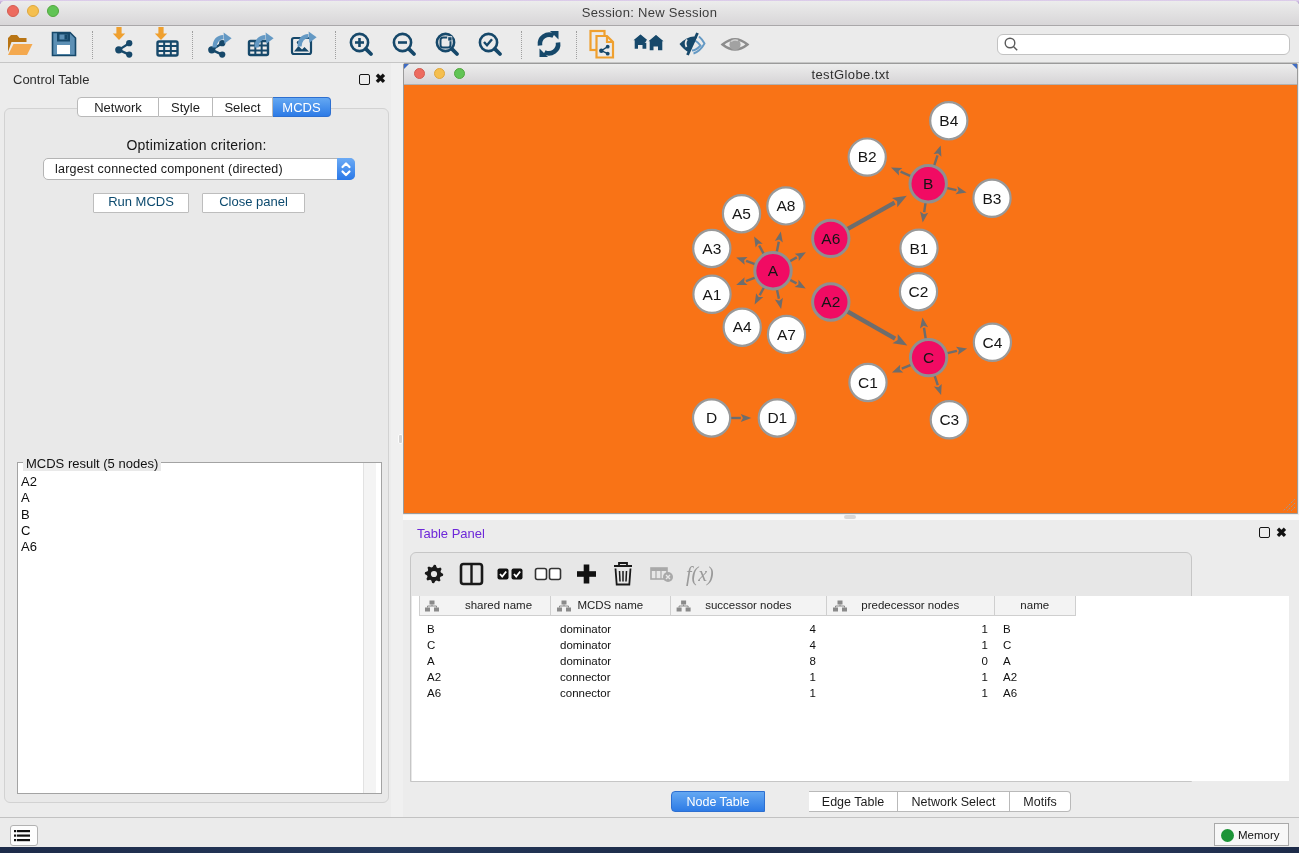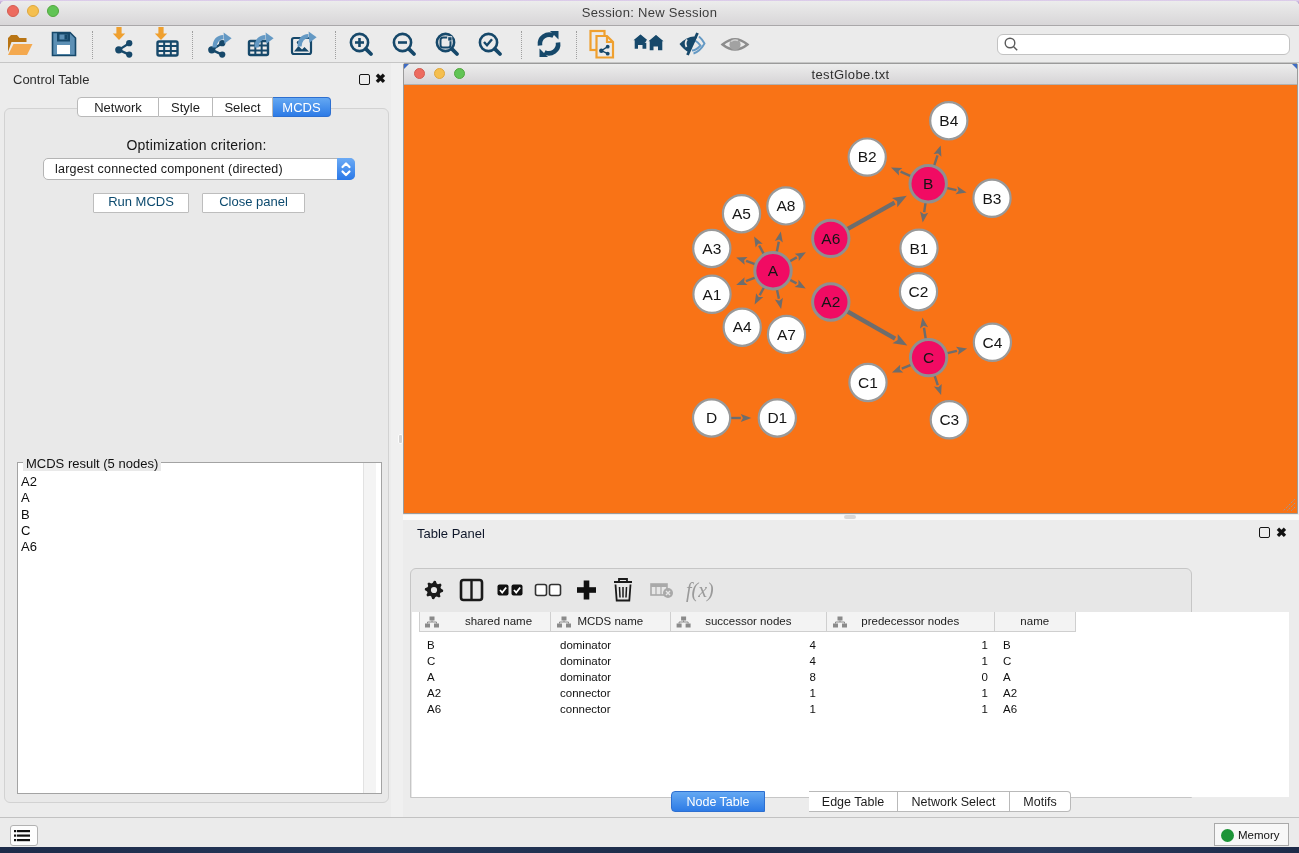--- a/index.html
+++ b/index.html
@@ -58,22 +58,22 @@
 #net #ntl-g { left:50px; }
 #net-title { top:3px; left:0; width:893px; text-align:center; font-size:13px; letter-spacing:0.4px; color:#2f2f2f; }
 .bluecorner { width:0; height:0; top:0; }
 #graph-svg { left:0; top:22px; }
 
 #hdiv { left:403px; top:514px; width:896px; height:5px; background:#fafafa; }
 #hdiv-dot { left:844px; top:514px; width:12px; height:4px; background:#d8d8d8; border-radius:2px; }
 #vdiv { left:391px; top:62px; width:12px; height:754px; background:#f0f0f0; }
 #vdiv-dot { left:398px; top:433px; width:5px; height:10px; background:#d4d4d4; border:1px solid #fcfcfc; border-radius:2px; }
 
-#tp-title { left:417px; top:525px; font-size:13px; color:#0f172a; }
-#tp-box { left:410px; top:551px; width:782px; height:230px; background:#e7e7e7; border:1px solid #c6c6c6; border-radius:6px 6px 0 0;margin-top:16px; }
+#tp-title { left:417px; top:525px; font-size:13px; color:#6d28d9; }
+#tp-box { left:410px; top:551px; width:782px; height:230px; background:#e7e7e7; border:1px solid #c6c6c6; border-radius:6px 6px 0 0; }
 #tp-white { left:1px; top:43px; width:877px; height:185px; background:#fff; }
 .th { position:absolute; top:0; height:20px; background:#f3f3f3; border-right:1px solid #cfcfcf; border-bottom:1px solid #cfcfcf; font-size:11.5px; color:#1c1c1c; text-align:center; line-height:19px; }
 .trow { position:absolute; font-size:11.5px; color:#101010; height:16px; line-height:16px; }
 
 #bt-tabs { left:671px; top:790px; font-size:12.5px; }
 #bt-tabs .s { padding:0; }
 
 #statusbar { left:0; top:816px; width:1299px; height:30px; background:#ebebeb; border-top:1px solid #c2c2c2; }
 #sb-listbtn { left:10px; top:824px; width:28px; height:21px; background:#fdfdfd; border:1px solid #b2b2b2; border-radius:3px; }
 #sb-mem { left:1214px; top:822px; width:75px; height:23px; background:#f7f7f7; border:1px solid #a9a9a9; font-size:11.5px; color:#111; }

